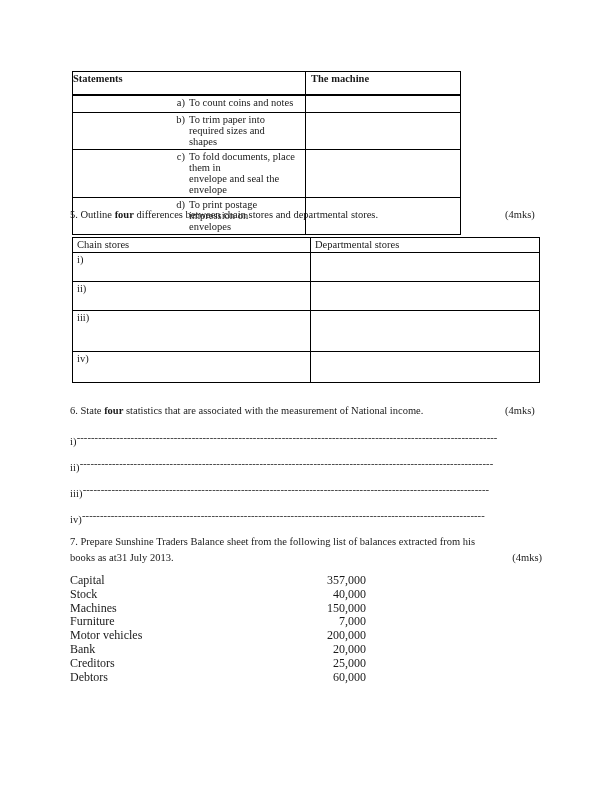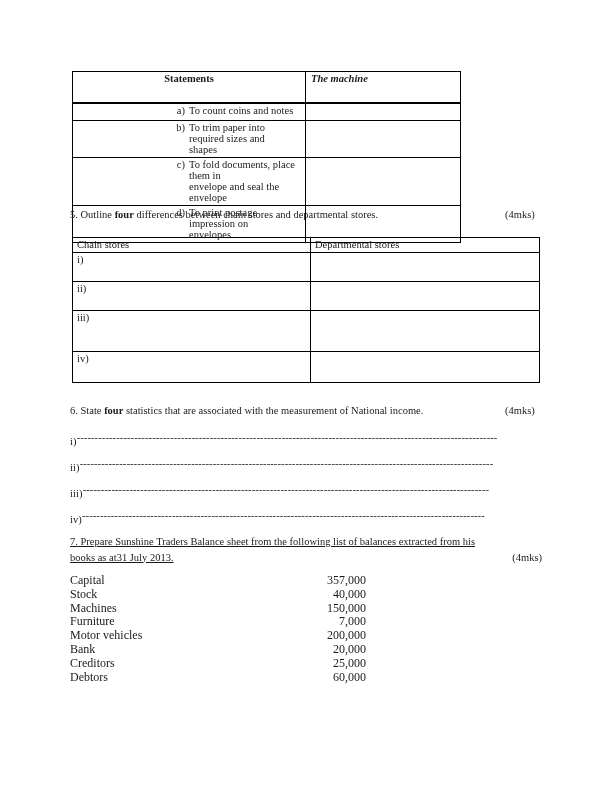--- a/index.html
+++ b/index.html
@@ -38,30 +38,29 @@
     padding: 1px 4px 1px 0;
     white-space: nowrap;
   }
   .tbl1 .c-txt {
     padding: 1px 4px 2px 0;
     border-left: none;
   }
   .tbl1 .c-lbl { border-right: none; }
   .tbl1 .c-mach { width: 149px; }
   .tbl1 .hdr-left {
-    text-align: center;
+    text-align: left;
     font-weight: bold;
-    padding: 1px 0 18px 0;
+    padding: 1px 0 10px 0;
     border-bottom-width: 2px;
   }
   .tbl1 .hdr-right {
     font-weight: bold;
     padding: 1px 0 2px 5px;
     border-bottom-width: 2px;
-    font-style: italic;
   }
   .tbl1 tr.r-a td { height: 13px; }
   .tbl1 tr.r-b td { height: 27px; }
   .tbl1 tr.r-c td { height: 27px; }
   .tbl1 tr.r-d td { height: 27px; }
   .tbl1 .c-txt .ln2 { display: block; padding-left: 0; }
 
   
   .q-line {
     position: absolute;
@@ -118,21 +117,20 @@
   }
 
   
   .q7 {
     position: absolute;
     left: 70px;
     top: 534px;
     width: 472px;
     font-size: 10.5px;
     line-height: 15.5px;
-    text-decoration: underline;
   }
   .q7 .marks-right {
     float: right;
   }
 
   
   .balances {
     position: absolute;
     left: 70px;
     top: 574px;

